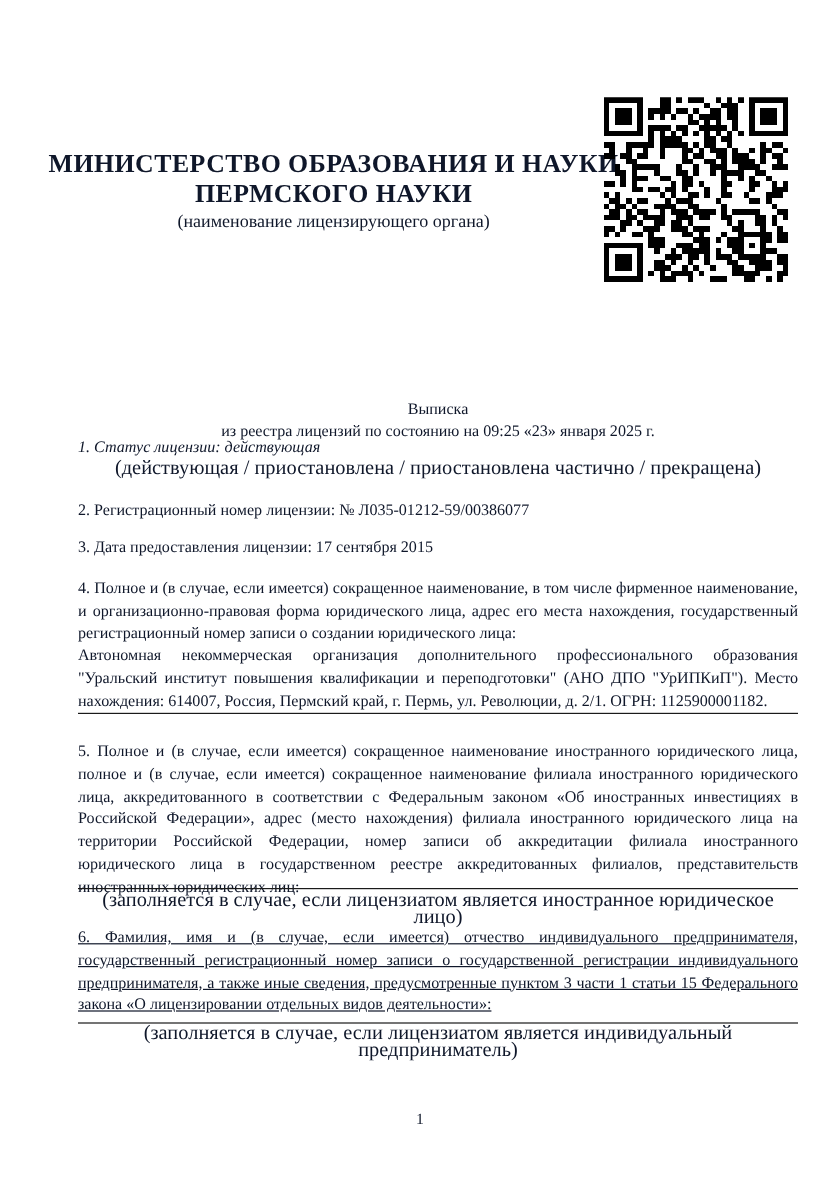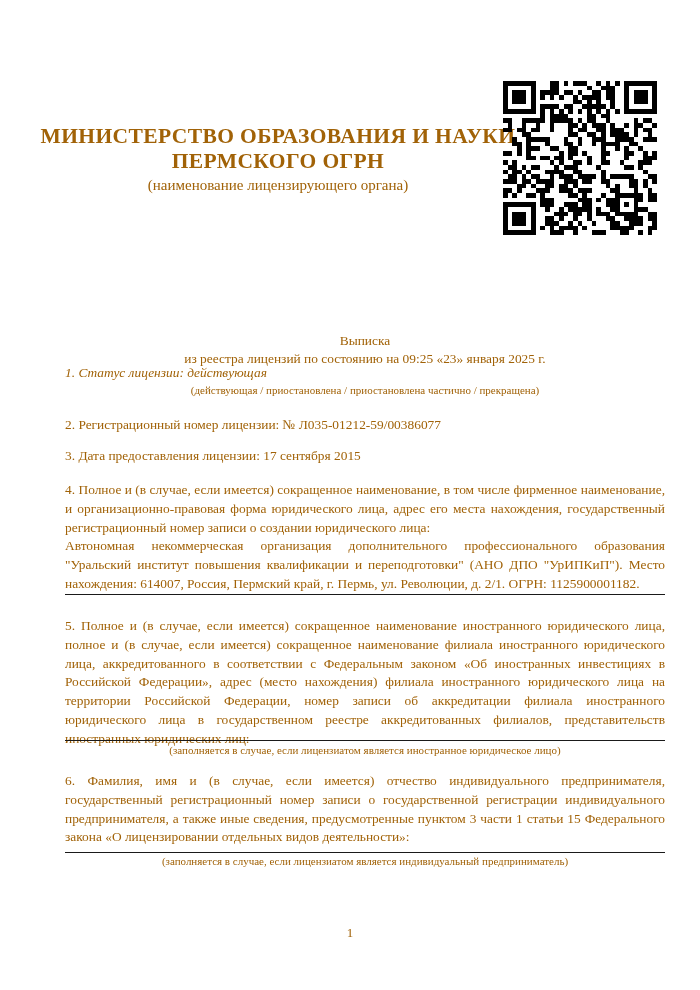--- a/index.html
+++ b/index.html
@@ -1,41 +1,41 @@
 <!DOCTYPE html>
 <html lang="ru"><head>
 <meta charset="utf-8">
 <style>
   html,body{margin:0;padding:0;background:#fff;}
   .page{
     position:relative;width:700px;height:990px;background:#ffffff;
-    font-family:"Liberation Serif","DejaVu Serif",serif;color:#a16207;
+    font-family:"Liberation Serif","DejaVu Serif",serif;color:#0f172a;
     overflow:hidden;
   }
   .abs{position:absolute;}
   .ministry{left:40px;top:124px;width:476px;text-align:center;}
   .ministry .mline{font-size:21.5px;font-weight:bold;line-height:25px;letter-spacing:.4px;}
   .ministry .mcap{font-size:15px;line-height:13px;margin-top:5px;}
   .qr{left:503px;top:81px;width:154px;height:154px;}
   .qr svg{display:block;shape-rendering:crispEdges;}
   .title{left:65px;top:300px;width:600px;text-align:center;font-size:13.4px;line-height:18px;margin-top:32px;}
   .field{left:65px;width:600px;font-size:13.4px;line-height:18.8px;}
   .para{text-align:justify;}
-  .caption{left:65px;width:600px;text-align:center;font-size:11px;line-height:14px;}
+  .caption{left:65px;width:600px;text-align:center;font-size:17px;line-height:14px;}
   .rule{left:65px;width:600px;height:0;border-top:1.8px solid #1a1a1a;}
   .pagenum{left:0;top:925px;width:700px;text-align:center;font-size:13px;line-height:16px;}
 </style>
 </head>
 <body>
 
 <div class="page">
 
   <div class="abs ministry">
     <div class="mline">МИНИСТЕРСТВО ОБРАЗОВАНИЯ И НАУКИ</div>
-    <div class="mline">ПЕРМСКОГО ОГРН</div>
+    <div class="mline">ПЕРМСКОГО НАУКИ</div>
     <div class="mcap">(наименование лицензирующего органа)</div>
   </div>
 
   <div class="abs qr" id="qrbox">
       <svg viewBox="0 0 33 33" width="154" height="154" fill="#000000">
         <rect x="0" y="0" width="1" height="1"></rect>
         <rect x="1" y="0" width="1" height="1"></rect>
         <rect x="2" y="0" width="1" height="1"></rect>
         <rect x="3" y="0" width="1" height="1"></rect>
         <rect x="4" y="0" width="1" height="1"></rect>
@@ -591,21 +591,21 @@
     <div class="para">Автономная некоммерческая организация дополнительного профессионального образования "Уральский институт повышения квалификации и переподготовки" (АНО ДПО "УрИПКиП"). Место нахождения: 614007, Россия, Пермский край, г. Пермь, ул. Революции, д. 2/1. ОГРН: 1125900001182.</div>
   </div>
   <div class="abs rule" style="top:594px;"></div>
 
   <div class="abs field" style="top:617px;">
     <div class="para">5. Полное и (в случае, если имеется) сокращенное наименование иностранного юридического лица, полное и (в случае, если имеется) сокращенное наименование филиала иностранного юридического лица, аккредитованного в соответствии с Федеральным законом «Об иностранных инвестициях в Российской Федерации», адрес (место нахождения) филиала иностранного юридического лица на территории Российской Федерации, номер записи об аккредитации филиала иностранного юридического лица в государственном реестре аккредитованных филиалов, представительств иностранных юридических лиц:</div>
   </div>
   <div class="abs rule" style="top:740px;"></div>
   <div class="abs caption" style="top:743px;">(заполняется в случае, если лицензиатом является иностранное юридическое лицо)</div>
 
-  <div class="abs field" style="top:772px;">
+  <div class="abs field" style="top:772px;text-decoration:underline;">
     <div class="para">6. Фамилия, имя и (в случае, если имеется) отчество индивидуального предпринимателя, государственный регистрационный номер записи о государственной регистрации индивидуального предпринимателя, а также иные сведения, предусмотренные пунктом 3 части 1 статьи 15 Федерального закона «О лицензировании отдельных видов деятельности»:</div>
   </div>
   <div class="abs rule" style="top:852px;"></div>
   <div class="abs caption" style="top:854px;">(заполняется в случае, если лицензиатом является индивидуальный предприниматель)</div>
 
 
   <div class="abs pagenum">1</div>
 
 </div>
 

